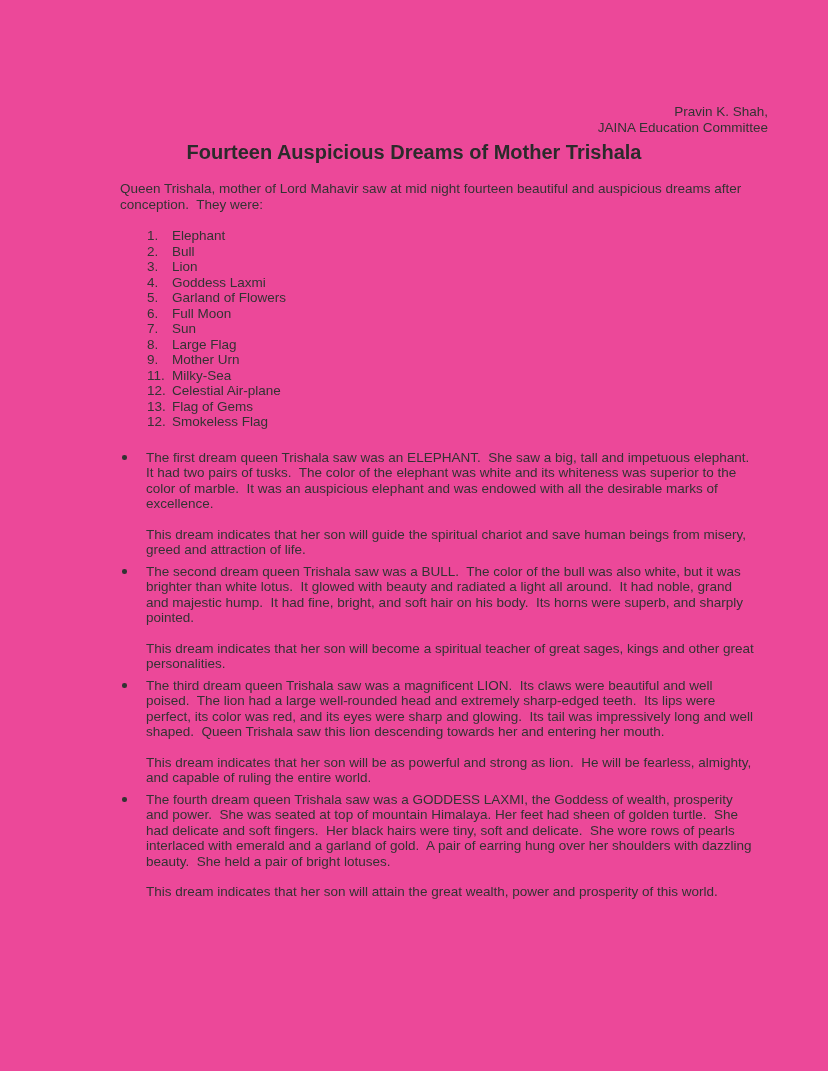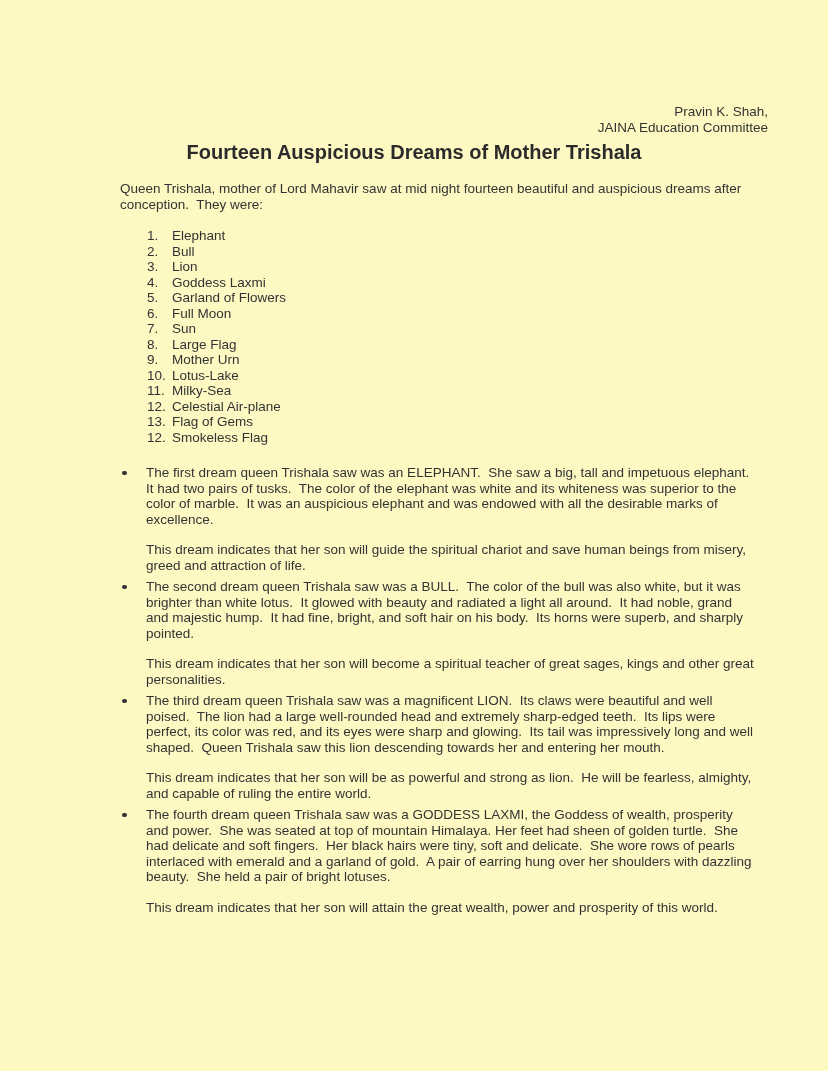--- a/index.html
+++ b/index.html
@@ -4,21 +4,21 @@
 <style>
   html, body {
     margin: 0;
     padding: 0;
     background: #ffffff;
   }
   .page {
     position: relative;
     width: 828px;
     height: 1071px;
-    background: #fef9c3;
+    background: #ec4899;
     overflow: hidden;
     font-family: "Liberation Sans", sans-serif;
     font-size: 13.5px;
     line-height: 15.5px;
     color: #333333;
   }
   .txt { white-space: pre-wrap; }
 
   .doc-header {
     padding-top: 104px;
@@ -117,24 +117,20 @@
       </li>
     <li>
         <span class="num">8.</span>
         <span class="txt">Large Flag</span>
       </li>
     <li>
         <span class="num">9.</span>
         <span class="txt">Mother Urn</span>
       </li>
     <li>
-        <span class="num">10.</span>
-        <span class="txt">Lotus-Lake</span>
-      </li>
-    <li>
         <span class="num">11.</span>
         <span class="txt">Milky-Sea</span>
       </li>
     <li>
         <span class="num">12.</span>
         <span class="txt">Celestial Air-plane</span>
       </li>
     <li>
         <span class="num">13.</span>
         <span class="txt">Flag of Gems</span>

